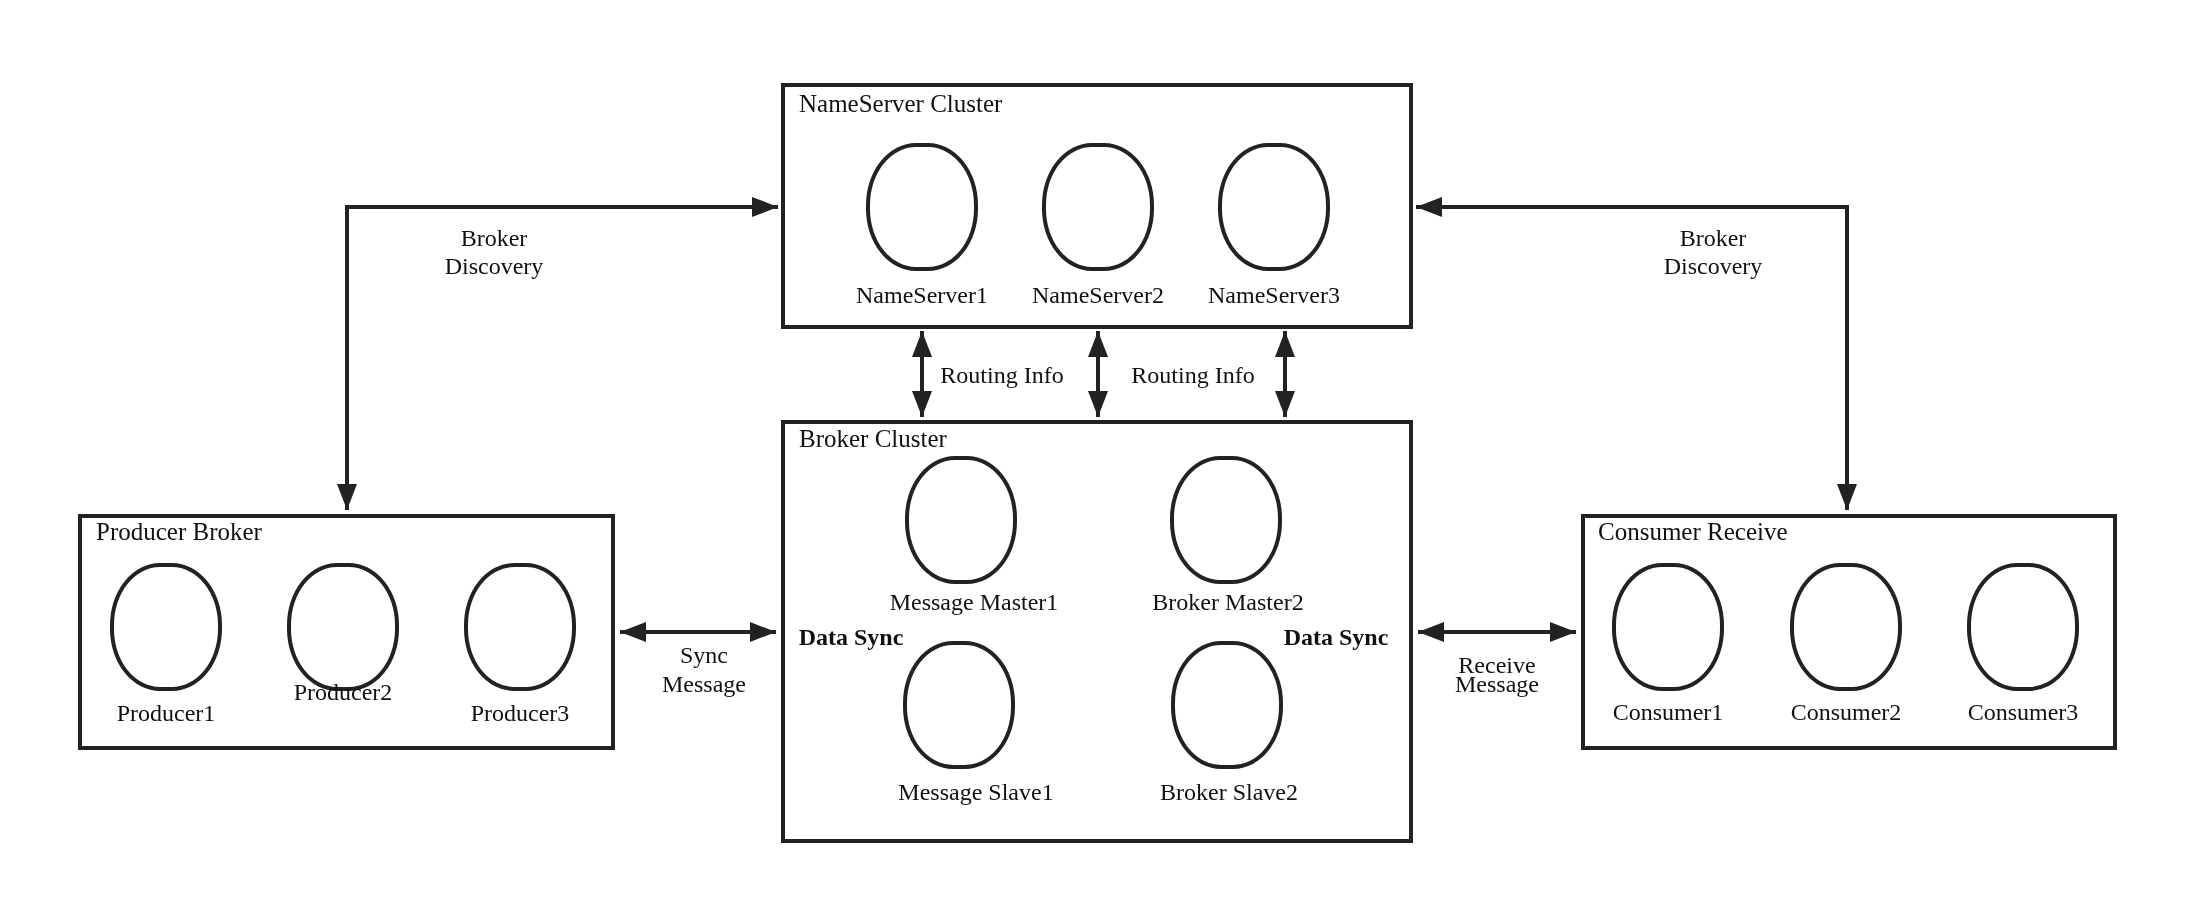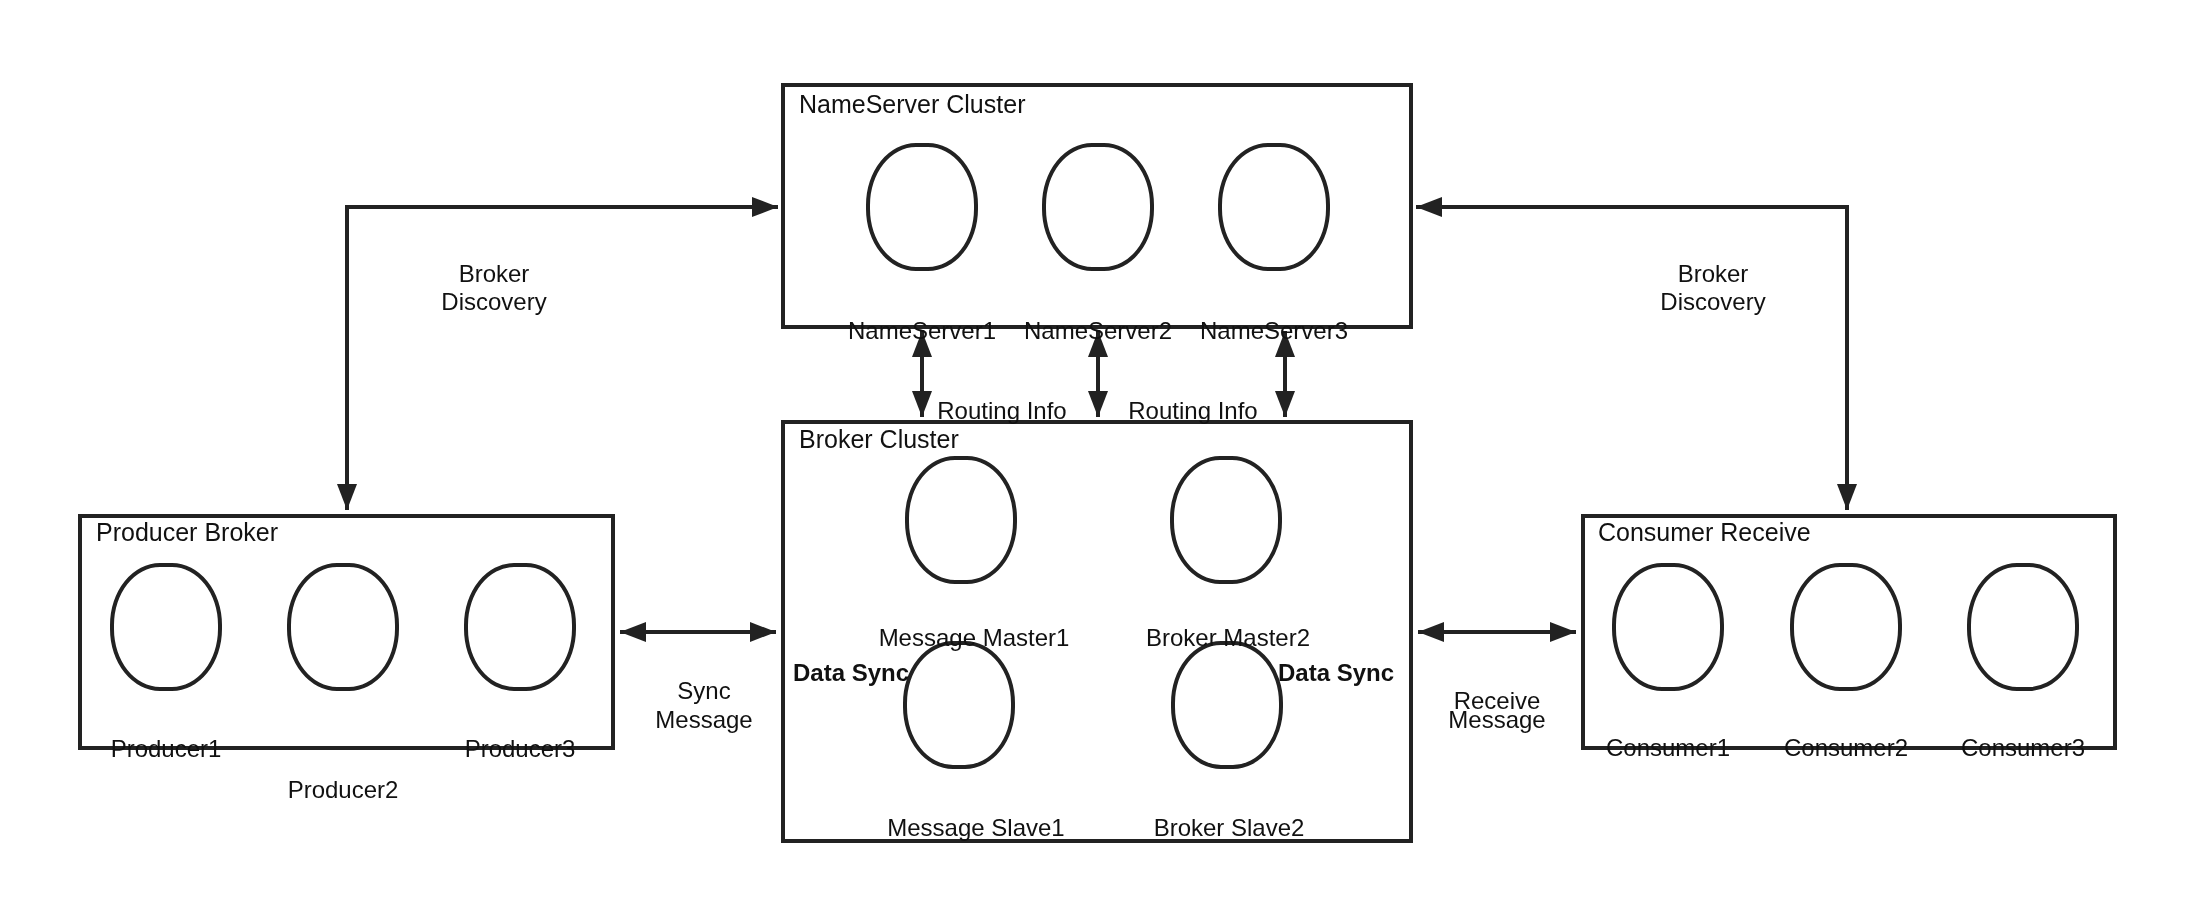--- a/index.html
+++ b/index.html
@@ -10,21 +10,21 @@
   html, body {
     margin: 0;
     padding: 0;
     background: var(--bg);
   }
   .canvas {
     position: relative;
     width: 2140px;
     height: 916px;
     background: var(--bg);
-    font-family: Liberation Sans, sans-serif;
+    font-family: Liberation Serif, serif;
     color: var(--text);
     overflow: hidden;
   }
   svg.wires {
     position: absolute;
     left: 0; top: 0;
     width: 2208px; height: 916px;
   }
   .wire {
     fill: none;
@@ -53,21 +53,20 @@
     line-height: 28px;
     white-space: nowrap;
   }
   .lbl {
     position: absolute;
     font-size: 24px;
     line-height: 28px;
     white-space: nowrap;
     transform: translate(-50%, -50%);
     text-align: center;
-    margin-top: 36px;
   }
   .bold { font-weight: bold; }
 </style>
 </head>
 <body>
 
 <div class="canvas">
 
   <svg class="wires" viewBox="0 0 2208 916">
     <defs>
@@ -125,21 +124,21 @@
   <div class="oval" style="left:1171px; top:641px"></div>
   <div class="lbl" style="left:974px; top:602px">Message Master1</div>
   <div class="lbl" style="left:1228px; top:602px">Broker Master2</div>
   <div class="lbl" style="left:976px; top:792px">Message Slave1</div>
   <div class="lbl" style="left:1229px; top:792px">Broker Slave2</div>
 
   <div class="oval" style="left:110px; top:563px"></div>
   <div class="oval" style="left:287px; top:563px"></div>
   <div class="oval" style="left:464px; top:563px"></div>
   <div class="lbl" style="left:166px; top:713px">Producer1</div>
-  <div class="lbl" style="left:343px; top:754px">Producer2</div>
+  <div class="lbl" style="left:343px; top:692px">Producer2</div>
   <div class="lbl" style="left:520px; top:713px">Producer3</div>
 
   <div class="oval" style="left:1612px; top:563px"></div>
   <div class="oval" style="left:1790px; top:563px"></div>
   <div class="oval" style="left:1967px; top:563px"></div>
   <div class="lbl" style="left:1668px; top:712px">Consumer1</div>
   <div class="lbl" style="left:1846px; top:712px">Consumer2</div>
   <div class="lbl" style="left:2023px; top:712px">Consumer3</div>
 
   <div class="lbl" style="left:494px; top:238px">Broker</div>

